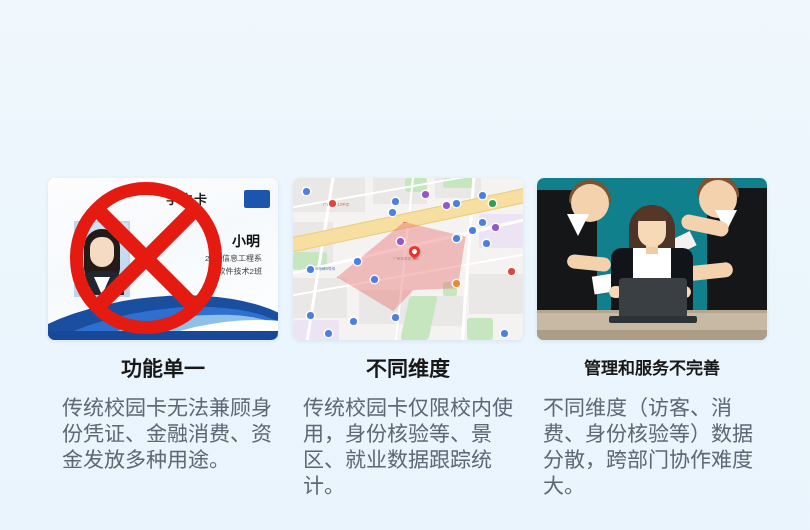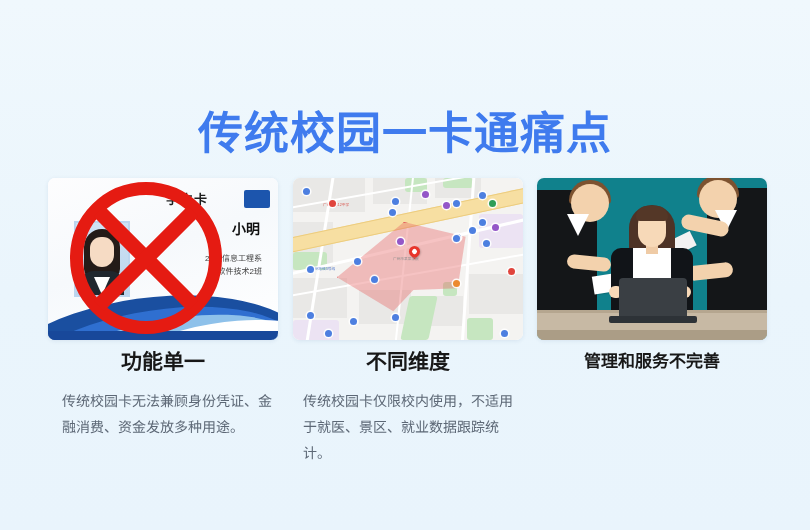--- a/index.html
+++ b/index.html
@@ -59,33 +59,33 @@
     position: relative;
     width: 230px;
     height: 162px;
     border-radius: 7px;
     overflow: hidden;
     background: #fff;
     box-shadow: 0 1px 4px rgba(40,80,130,0.10);
   }
 
   .card-heading {
-    margin-top: 9px;
+    margin-top: 16px;
     text-align: center;
     font-size: 21px;
     line-height: 25px;
     font-weight: 700;
     color: #181818;
     white-space: nowrap;
   }
   .card-3 .card-heading { font-size: 17px; }
 
   .card-body {
     margin-top: 14px;
-    font-size: 14px;
+    font-size: 21px;
     line-height: 26px;
     color: #5d6876;
     text-align: left;
     padding: 0 6px;
   }
   .card-1 .card-body { padding-left: 14px; }
   .card-2 .card-body { padding-left: 10px; }
   .card-3 .card-body { padding-left: 6px; }
 
   
@@ -175,21 +175,21 @@
   }
   .ph-collar {
     position: absolute;
     left: 18px; bottom: 0;
     width: 16px; height: 18px;
     background: #ffffff;
     clip-path: polygon(50% 100%, 0 0, 100% 0);
   }
   .id-name {
     position: absolute;
-    right: 18px; top: 40px;
+    right: 18px; top: 52px;
     font-size: 14px;
     font-weight: 700;
     color: #111;
   }
   .id-line {
     position: absolute;
     right: 16px;
     font-size: 8px;
     color: #3c3c3c;
     white-space: nowrap;
@@ -488,21 +488,20 @@
     background: #f2f2f2;
     transform: rotate(-26deg);
     box-shadow: 0 1px 1px rgba(0,0,0,.15);
   }
 </style>
 </head>
 <body>
 
 <div id="page">
 
-  <h1 class="page-title">传统校园一卡通痛点</h1>
 
   <div class="cards">
 
     <div class="card card-1">
       <div class="thumb">
         <div class="idcard">
           <div class="id-wave-a"></div>
           <div class="id-wave-b"></div>
           <div class="id-wave-c"></div>
           <div class="id-wave-d"></div>
@@ -587,21 +586,21 @@
               <div class="poi poi-red" style="left: 215px; top: 90px;"></div>
               <div class="poi poi-blue" style="left: 14px; top: 134px;"></div>
               <div class="poi poi-blue" style="left: 32px; top: 152px;"></div>
               <div class="poi poi-blue" style="left: 57px; top: 140px;"></div>
               <div class="poi poi-blue" style="left: 99px; top: 136px;"></div>
               <div class="poi poi-blue" style="left: 208px; top: 152px;"></div>
             </div>
         </div>
       </div>
       <div class="card-heading">不同维度</div>
-      <div class="card-body">传统校园卡仅限校内使用，不适用于就医、景区、就业数据跟踪统计。</div>
+      <div class="card-body">传统校园卡仅限校内使用，身份核验等、景区、就业数据跟踪统计。</div>
     </div>
 
     <div class="card card-3">
       <div class="thumb">
         <div class="office">
           <div class="lc-body"></div>
           <div class="lc-hair"></div>
           <div class="lc-head"></div>
           <div class="lc-collar"></div>
           <div class="lc-arm"></div>
@@ -627,16 +626,17 @@
           <div class="w-arm-r"></div>
 
           <div class="of-desk">
             <div class="of-desk-front"></div>
           </div>
           <div class="laptop-lid"></div>
           <div class="laptop-base"></div>
         </div>
       </div>
       <div class="card-heading">管理和服务不完善</div>
+      <div class="card-body">不同维度（访客、消费、身份核验等）数据分散，跨部门协作难度大。</div>
     </div>
 
   </div>
 </div>
 
 </body></html>

